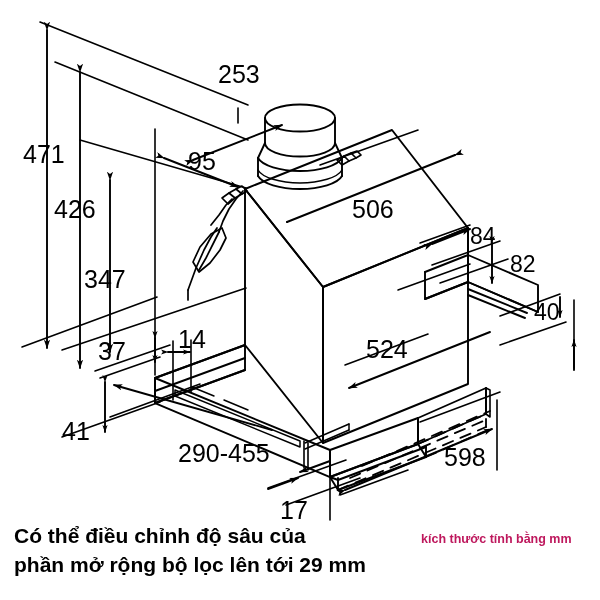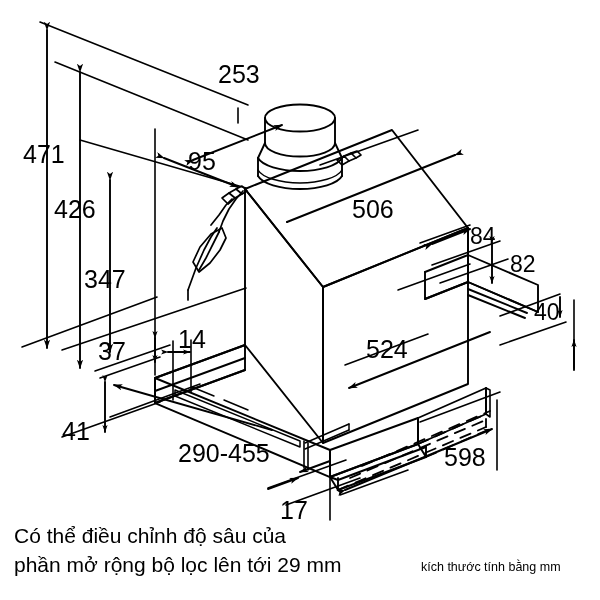--- a/index.html
+++ b/index.html
@@ -1,23 +1,23 @@
 <!DOCTYPE html>
 <html><head>
 <meta charset="utf-8">
 <style>
   html,body{margin:0;padding:0;background:#fff;}
   body{width:600px;height:600px;overflow:hidden;
        font-family:"Liberation Sans", sans-serif;color:#000;}
   #stage{position:relative;width:600px;height:600px;background:#fff;}
   svg{display:block;}
-  .cap{position:absolute;font-family:"Liberation Sans",sans-serif;color:#000;white-space:pre;}
+  .cap{position:absolute;font-family:"Liberation Sans",sans-serif;color:#000;white-space:pre;font-weight:bold;}
   #cap1{left:14px;top:524px;font-size:21px;letter-spacing:0px;}
   #cap2{left:14px;top:553px;font-size:21px;letter-spacing:0px;text-align:right;}
-  #unitnote{left:421px;top:560px;font-size:12.5px;color:#000000;}
+  #unitnote{left:421px;top:532px;font-size:12.5px;color:#be185d;}
 </style>
 </head>
 <body>
 
 <div id="stage">
 
   <svg width="600" height="600" viewBox="0 0 600 600">
     <defs>
       <marker id="ar" markerWidth="9" markerHeight="9" refX="8.3" refY="3.1" orient="auto" markerUnits="userSpaceOnUse">
         <path d="M0,0 L9,3.1 L0,6.2 L2.2,3.1 z" fill="#000"></path>

